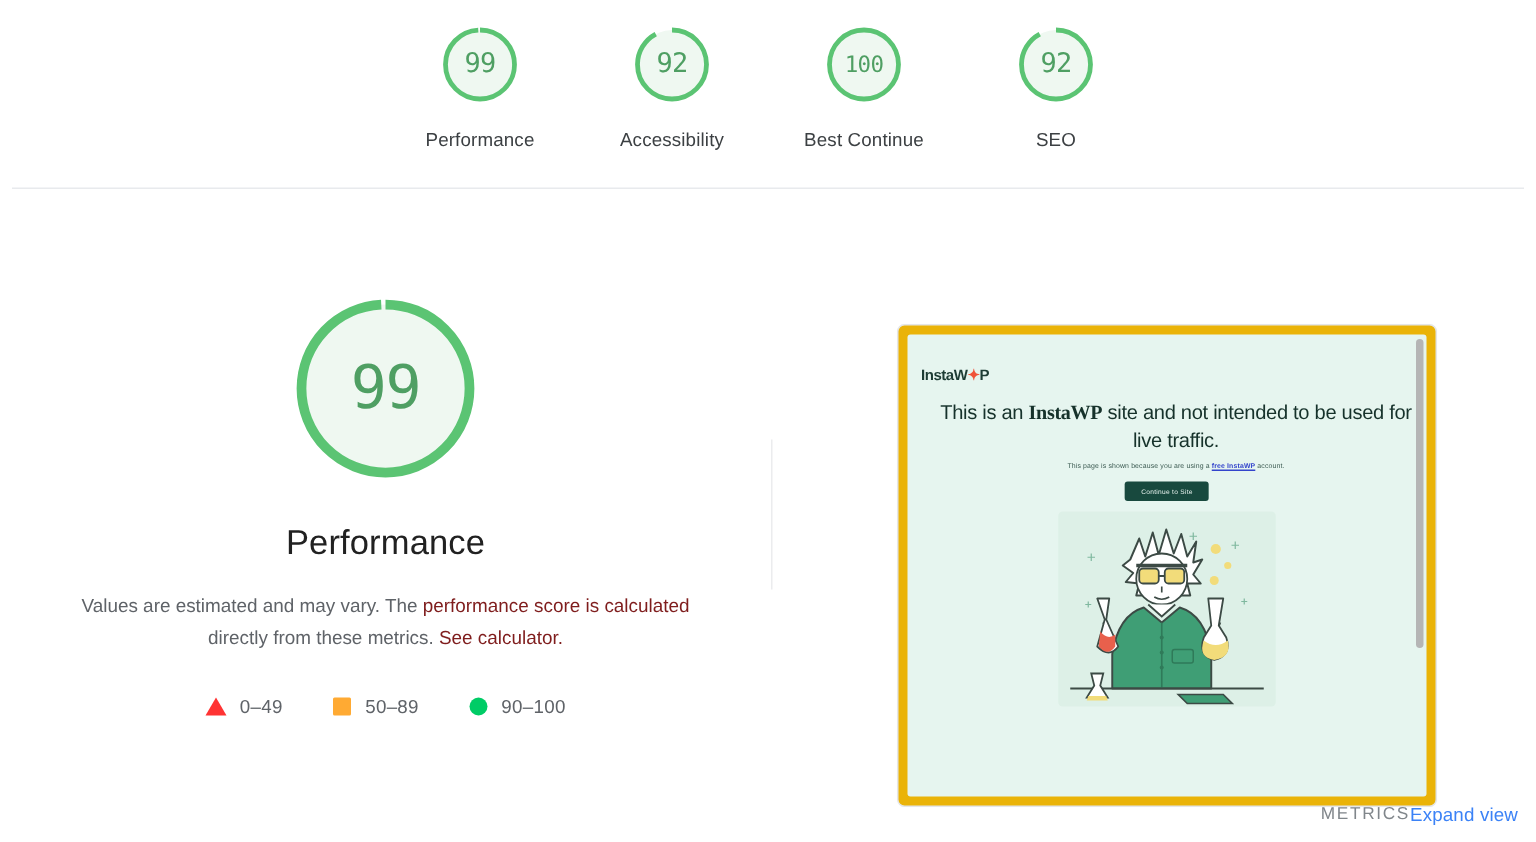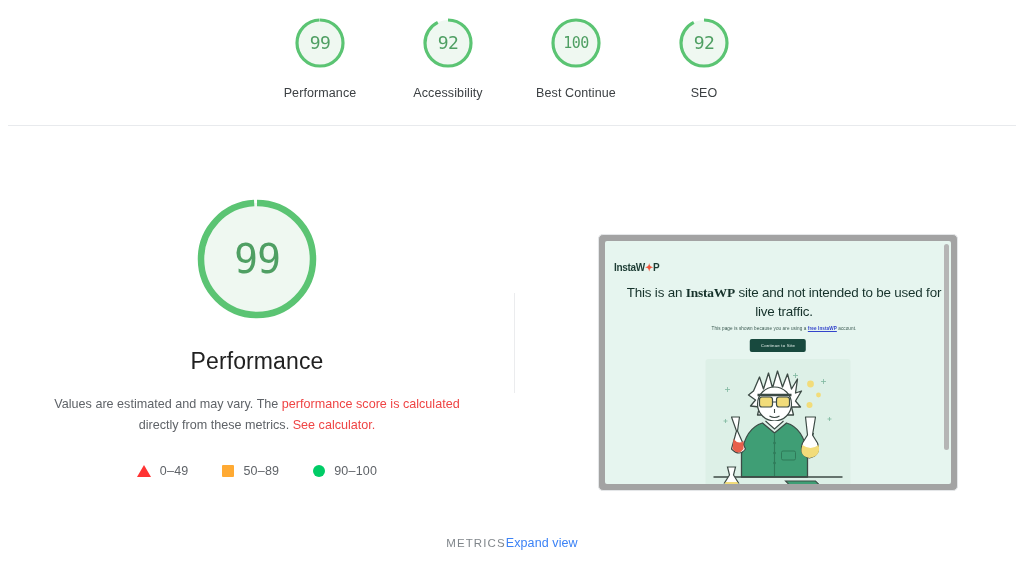--- a/index.html
+++ b/index.html
@@ -137,21 +137,21 @@
   .perf-desc {
     margin-top: 19px;
     width: 430px;
     text-align: center;
     font-size: 12.6px;
     line-height: 21px;
     color: #5f6368;
   }
 
   .perf-desc a {
-    color: #ef4444;
+    color: #7f1d1d;
     text-decoration: none;
   }
 
   
   .legend {
     margin-top: 28px;
     display: flex;
     gap: 34px;
   }
 
@@ -201,24 +201,24 @@
     position: absolute;
     left: 514px;
     top: 0;
     width: 510px;
     height: 398px;
   }
 
   .shot-card {
     position: absolute;
     left: 84px;
-    top: 108px;
+    top: 90px;
     width: 360px;
-    height: 257px;
-    background: #a3a3a3;
+    height: 322px;
+    background: #eab308;
     border: 1px solid #e4e6e8;
     border-radius: 5px;
     padding: 6px;
     box-shadow: 0 0 1px rgba(0,0,0,0.04);
   }
 
   .shot-inner {
     position: relative;
     width: 100%;
     height: 100%;
@@ -304,21 +304,21 @@
 
   
   .bottom-bar {
     position: absolute;
     bottom: 0;
     left: 0;
     width: 1024px;
     height: 37px;
     display: flex;
     align-items: center;
-    justify-content: center;
+    justify-content: flex-end;
     padding: 0 12px;
   }
 
   .metrics-label {
     font-size: 11.5px;
     color: #80868b;
     letter-spacing: 1.1px;
   }
 
   .expand-view {

